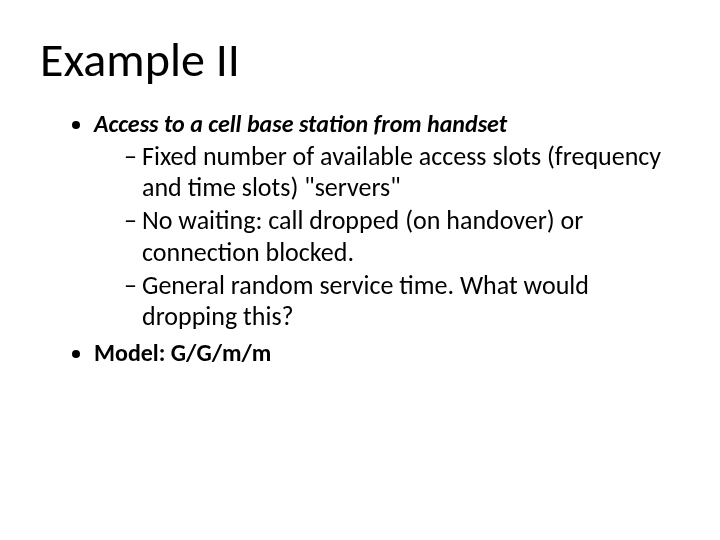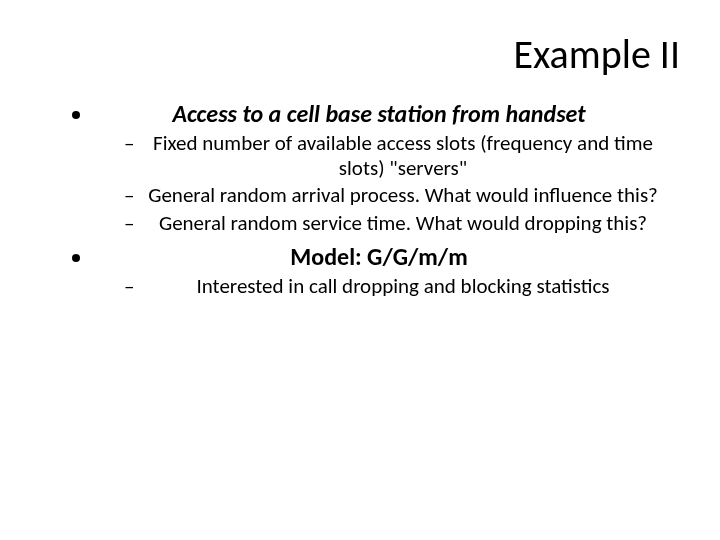--- a/index.html
+++ b/index.html
@@ -11,50 +11,49 @@
     font-family: Calibri, "Segoe UI", Arial, sans-serif;
     color: #000;
   }
   .slide {
     width: 720px;
     height: 540px;
     box-sizing: border-box;
     padding: 20px 40px 30px 40px;
   }
   .title {
-    text-align: right;
-    font-size: 40px;
+    text-align: left;
+    font-size: 48px;
     font-weight: 400;
     margin: 10px 0 20px 0;
   }
   ul.level1 {
     list-style: disc;
     padding-left: 38px;
     margin: 16px;
-    text-align: center;
   }
   ul.level1 > li {
     font-size: 24px;
     line-height: 1.25;
     margin-bottom: 4px;
   }
   ul.level1 > li.heading > .l1text {
     font-weight: 700;
     font-style: italic;
   }
   ul.level1 > li.plain > .l1text {
     font-weight: 700;
   }
   ul.level2 {
     list-style: none;
     padding-left: 30px;
     margin: 2px 0 6px 0;
   }
   ul.level2 > li {
-    font-size: 21px;
+    font-size: 26px;
     line-height: 1.2;
     margin-bottom: 2px;
     position: relative;
     padding-left: 18px;
   }
   ul.level2 > li::before {
     content: "–";
     position: absolute;
     left: 0;
     top: 0;
@@ -64,24 +63,23 @@
 <body>
 
 <div class="slide">
   <div class="title">Example II</div>
 
   <ul class="level1">
     <li class="heading">
       <span class="l1text">Access to a cell base station from handset</span>
       <ul class="level2">
         <li>Fixed number of available access slots (frequency and time slots) "servers"</li>
-        <li>General random arrival process. What would influence this?</li>
+        <li>No waiting: call dropped (on handover) or connection blocked.</li>
         <li>General random service time. What would dropping this?</li>
       </ul>
     </li>
     <li class="plain">
       <span class="l1text">Model: G/G/m/m</span>
       <ul class="level2">
-        <li>Interested in call dropping and blocking statistics</li>
       </ul>
     </li>
   </ul>
 </div>
 
 </body></html>

